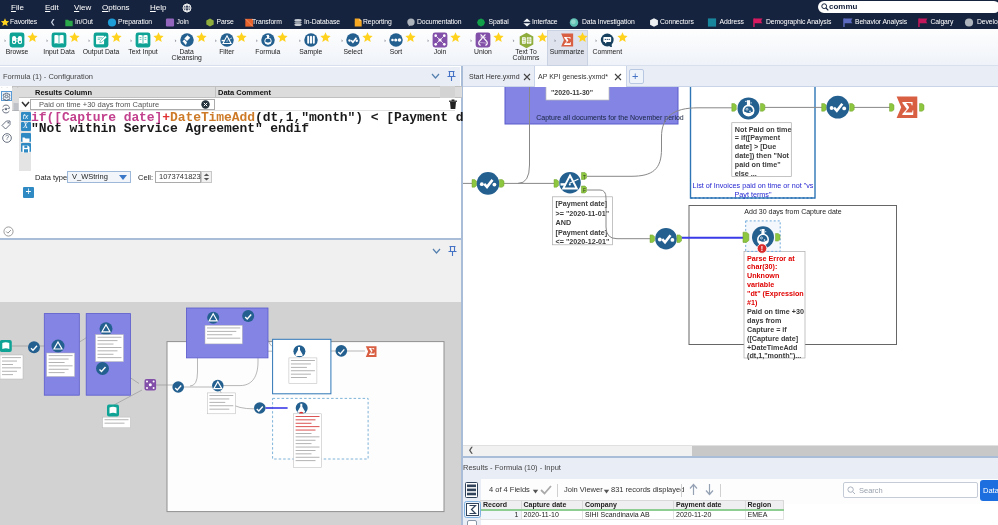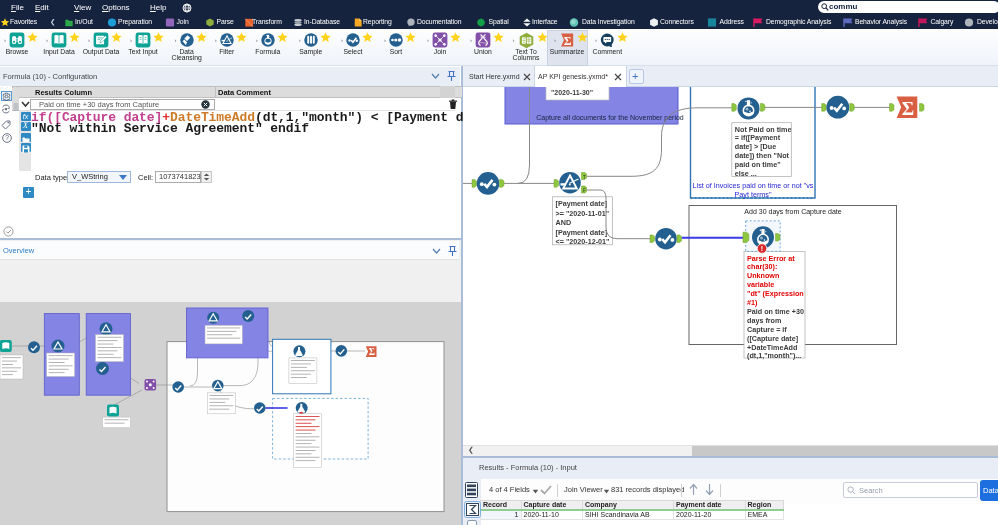--- a/index.html
+++ b/index.html
@@ -32,34 +32,34 @@
 #ovpanel{left:0;top:240px;width:463px;height:285px;background:#F0F0F0;border-right:2px solid #A9BCD8;}
 #ovhead{left:0;top:241px;width:459px;height:19px;background:#FBFCFE;color:#2E7BC4;font-size:7.5px;line-height:19px;padding-left:3px;border-bottom:1px solid #E0E0E0;}
 
 #tabbar{left:463px;top:66px;width:535px;height:21px;background:#E9EDF6;border-bottom:1px solid #C9D4E8;}
 .tab{position:absolute;top:66px;height:21px;font-size:7px;color:#333;line-height:21px;}
 #canvas{left:463px;top:87px;width:535px;height:358px;background:#FFF;}
 #hscroll{left:463px;top:445px;width:535px;height:11px;background:#F1F1F1;border-top:1px solid #E0E0E0;}
 #hthumb{left:692px;top:446px;width:306px;height:10px;background:#C8C8C8;}
 
 #results{left:463px;top:456px;width:535px;height:69px;background:#FFF;border-top:2px solid #A9BCD8;}
-#reshead{left:463px;top:458px;width:535px;height:21px;background:#E9EDF6;color:#444;font-size:7.5px;line-height:20px;padding-left:16px;}
+#reshead{left:463px;top:458px;width:535px;height:21px;background:#E9EDF6;color:#444;font-size:7.5px;line-height:20px;padding-left:0;}
 #restoolbar{left:481px;top:479px;width:517px;height:25px;background:#FDFDFE;font-size:7.5px;color:#333;}
 #resgutter{left:463px;top:479px;width:18px;height:46px;background:#E9EDF6;}
 .sep{position:absolute;top:5px;width:1px;height:13px;background:#D0D0D0;}
 table#grid{position:absolute;left:480px;top:500px;border-collapse:collapse;font-size:7px;color:#222;}
 #grid th{background:#EFEFF1;border:1px solid #D9D9D9;border-bottom:2px solid #8FCE93;font-weight:bold;text-align:left;height:9px;padding:0 2px;font-size:7px;}
 #grid td{border:1px solid #E3E3E3;background:#fff;height:10px;padding:0 2px;}
 </style></head>
 <body>
 <div id="stage">
 
 <div class="abs" id="menubar"></div>
 <div class="mitem" style="left:11px"><u>F</u>ile</div>
-<div class="mitem" style="left:35px"><u>E</u>dit</div>
+<div class="mitem" style="left:45px"><u>E</u>dit</div>
 <div class="mitem" style="left:74px"><u>V</u>iew</div>
 <div class="mitem" style="left:102px"><u>O</u>ptions</div>
 <div class="mitem" style="left:150px"><u>H</u>elp</div>
 <svg class="abs" style="left:182px;top:2.5px" width="10" height="10" viewBox="0 0 10 10">
       <circle cx="5" cy="5" r="4" fill="none" stroke="#fff" stroke-width="0.9"></circle>
       <ellipse cx="5" cy="5" rx="2" ry="4" fill="none" stroke="#fff" stroke-width="0.8"></ellipse>
       <path d="M1 5h8M1.7 2.7h6.6M1.7 7.3h6.6" stroke="#fff" stroke-width="0.8"></path>
     </svg>
 <div class="abs" id="searchbox">commu</div>
 <svg class="abs" style="left:821px;top:3px" width="8" height="8" viewBox="0 0 8 8">
@@ -335,21 +335,21 @@
         <circle cx="16.5" cy="11.5" r="1.1" fill="#17405F"></circle>
       </svg>
       <svg class="star" style="left:616.55px;top:32px" width="9.5" height="9.5" viewBox="0 0 11 11">
         <path d="M5.5 0.3l1.5 3.3 3.6 0.4-2.7 2.4 0.8 3.5-3.2-1.9-3.2 1.9 0.8-3.5L0.4 4l3.6-0.4z" fill="#FFD21E"></path>
       </svg>
       <div class="abs" style="left:595.05px;top:36.5px;font-size:6px;color:#667">›</div>
       <div class="tlabel" style="left:579.3px;width:56px">Comment</div>
     </div>
 
 <div class="abs" id="cfgpanel"></div>
-<div class="abs" id="cfghead">Formula (10) - Configuration</div>
+<div class="abs" id="cfghead">Formula (1) - Configuration</div>
 <svg class="abs" style="left:431px;top:72px" width="9" height="8" viewBox="0 0 9 8">
       <path d="M1 2l3.5 4L8 2" fill="none" stroke="#5580B0" stroke-width="1.2"></path>
     </svg>
 <svg class="abs" style="left:446px;top:70px" width="11" height="12" viewBox="0 0 11 12">
       <path d="M2.5 1.5h6M3.5 1.5v4.5M7.5 1.5v4.5M1.5 6.5h8M5.5 7v4" fill="none" stroke="#4472C4" stroke-width="1.1"></path>
     </svg>
 <div class="abs" id="cfgtblhead"></div>
 <div class="abs" style="left:12px;top:86px;width:7px;height:25px;background:#DCDCDC;border-top:1px solid #C0C0C0;border-bottom:1px solid #C0C0C0"></div>
 <div class="colhdr" style="left:35px;top:88px">Results Column</div>
 <div class="colhdr" style="left:218px;top:88px">Data Comment</div>
@@ -420,21 +420,20 @@
     </svg>
 <svg class="abs" style="left:13px;top:102.5px" width="6" height="8" viewBox="0 0 6 8">
       <path d="M0.5 1h5M0.5 3h5M0.5 5h5M0.5 7h5" stroke="#9AA2AE" stroke-width="0.9"></path>
     </svg>
 <svg class="abs" style="left:3px;top:226px" width="11" height="11" viewBox="0 0 12 12">
       <circle cx="6" cy="6" r="5" fill="none" stroke="#888" stroke-width="0.9"></circle>
       <path d="M3.5 6l1.8 1.8L8.6 4.5" fill="none" stroke="#888" stroke-width="1"></path>
     </svg>
 
 <div class="abs" id="ovpanel"></div>
-<div class="abs" id="ovhead">Overview</div>
 <svg class="abs" style="left:432px;top:247px" width="9" height="8" viewBox="0 0 9 8">
       <path d="M1 2l3.5 4L8 2" fill="none" stroke="#5580B0" stroke-width="1.2"></path>
     </svg>
 <svg class="abs" style="left:447px;top:245px" width="11" height="12" viewBox="0 0 11 12">
       <path d="M2.5 1.5h6M3.5 1.5v4.5M7.5 1.5v4.5M1.5 6.5h8M5.5 7v4" fill="none" stroke="#4472C4" stroke-width="1.1"></path>
     </svg>
 <svg class="abs" id="ovsvg" style="left:0;top:302px" width="461" height="223" viewBox="0 0 461 223">
       <rect x="0" y="0" width="461" height="223" fill="#D2D2D2"></rect>
       <rect x="167" y="39.6" width="277" height="170" fill="#FDFDFD" stroke="#909090" stroke-width="1"></rect>
       <path d="M12 44h16M40 44h11M65 44c15 0 25-13 33-16M95 29c-4 4-1 30 8 36M109 66.5c14 3 22 10 30 15M156 83h17M184 85h28M112 104c10-5 20-11 30-16" stroke="#999" stroke-width="0.7" fill="none"></path>

